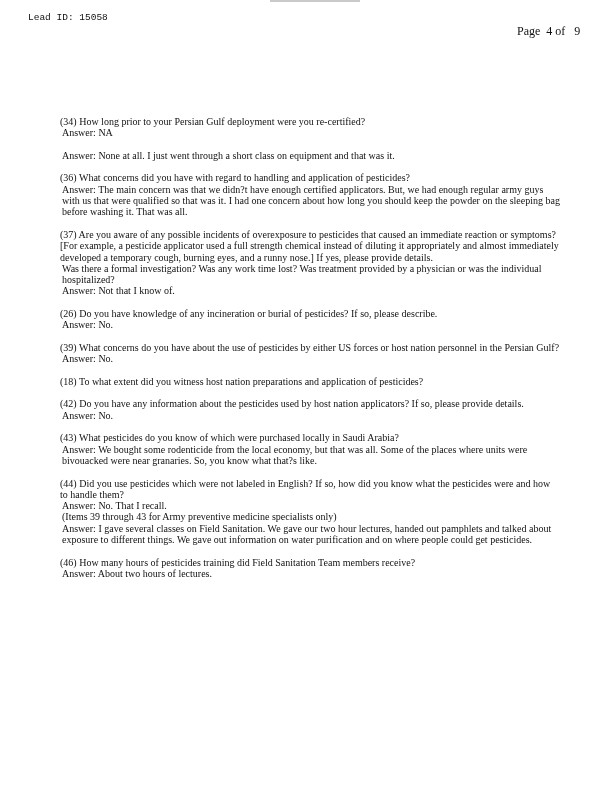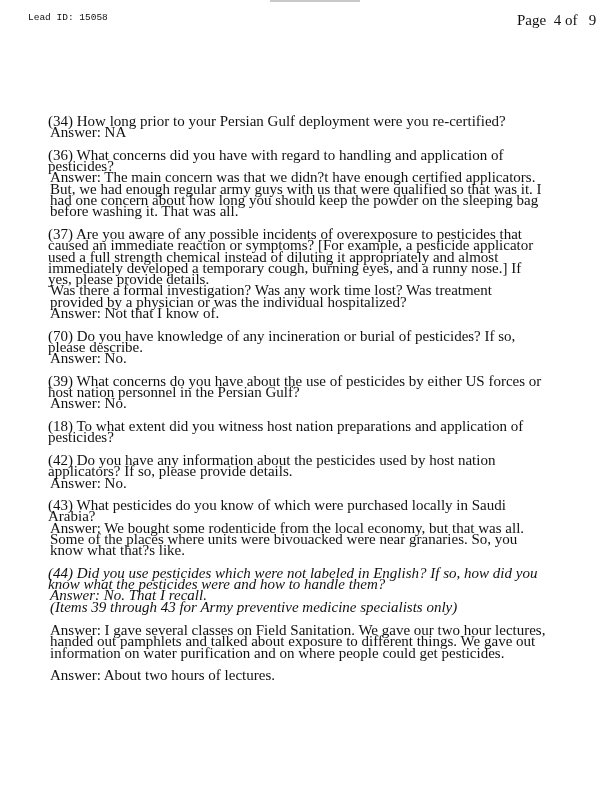--- a/index.html
+++ b/index.html
@@ -8,56 +8,57 @@
     font-family: "Liberation Serif", serif; color: #111;
   }
   .topline {
     position: absolute; left: 270px; top: 0; width: 90px; height: 2px;
     background: #c9c9c9;
   }
   .header-left {
     position: absolute; left: 28px; top: 12px; font-size: 9.5px; font-family: Liberation Mono, monospace;
   }
   .header-right {
-    position: absolute; left: 517px; top: 12px; font-size: 15px; white-space: pre;
+    position: absolute; left: 517px; top: 24px; font-size: 12px; white-space: pre;
   }
   .content {
-    position: absolute; left: 48px; top: 116px; width: 500px;
-    font-size: 15px; line-height: 11.3px;
+    position: absolute; left: 60px; top: 116px; width: 500px;
+    font-size: 10px; line-height: 11.3px;
   }
   .item { margin-bottom: 11.3px; }
-  .item.tight { margin-bottom: 12px; font-style: italic; }
+  .item.tight { margin-bottom: 0; }
   .q, .a, .note { display: block; }
   .a, .note { padding-left: 2px; }
 </style>
 </head>
 <body>
 
 <div class="topline"></div>
 <div class="header-left">Lead ID: 15058</div>
 <div class="header-right">Page  4 of   9</div>
 
 <div class="content">
   <div class="item">
     <span class="q">(34)  How long prior to your Persian Gulf deployment were you re-certified?</span>
     <span class="a">Answer: NA</span>
   </div>
   <div class="item">
+    <span class="a">Answer: None at all.  I just went through a short class on equipment and that was it.</span>
   </div>
   <div class="item">
     <span class="q">(36)  What concerns did you have with regard to handling and application of pesticides?</span>
     <span class="a">Answer:  The main concern was that we didn?t have enough certified applicators. But, we had enough regular army guys with us that were qualified so that was it.  I had one concern about how long you should keep the powder on the sleeping bag before washing it. That was all.</span>
   </div>
   <div class="item">
     <span class="q">(37)  Are you aware of any possible incidents of overexposure to pesticides that caused an immediate reaction or symptoms?  [For example, a pesticide applicator used a full strength chemical instead of diluting it appropriately and almost immediately developed a temporary cough, burning eyes, and a runny nose.]  If yes, please provide details.</span>
     <span class="a">Was there a formal investigation?  Was any work  time lost?  Was treatment provided by a physician or was the individual hospitalized?</span>
     <span class="a">Answer: Not that I know of.</span>
   </div>
   <div class="item">
-    <span class="q">(70)  Do you have knowledge of any incineration or burial of pesticides?  If so, please describe.</span>
+    <span class="q">(26)  Do you have knowledge of any incineration or burial of pesticides?  If so, please describe.</span>
     <span class="a">Answer: No.</span>
   </div>
   <div class="item">
     <span class="q">(39)  What concerns do you have about the use of pesticides by either US forces or host nation personnel in the Persian Gulf?</span>
     <span class="a">Answer: No.</span>
   </div>
   <div class="item">
     <span class="q">(18)  To what extent did you witness host nation preparations and application of pesticides?</span>
   </div>
   <div class="item">
@@ -70,15 +71,16 @@
   </div>
   <div class="item tight">
     <span class="q">(44)  Did you use pesticides which were not labeled in English?  If so, how did you know what the pesticides were and how to handle them?</span>
     <span class="a">Answer: No. That I recall.</span>
     <span class="note">(Items 39 through 43 for Army preventive medicine specialists only)</span>
   </div>
   <div class="item">
     <span class="a">Answer: I gave several classes on Field Sanitation.  We gave our two hour lectures, handed out pamphlets and talked about exposure to different things.  We gave out information on water purification and on where people could get pesticides.</span>
   </div>
   <div class="item">
+    <span class="q">(46)  How many hours of pesticides training did Field Sanitation Team members receive?</span>
     <span class="a">Answer: About two hours of lectures.</span>
   </div>
 </div>
 
 </body></html>

